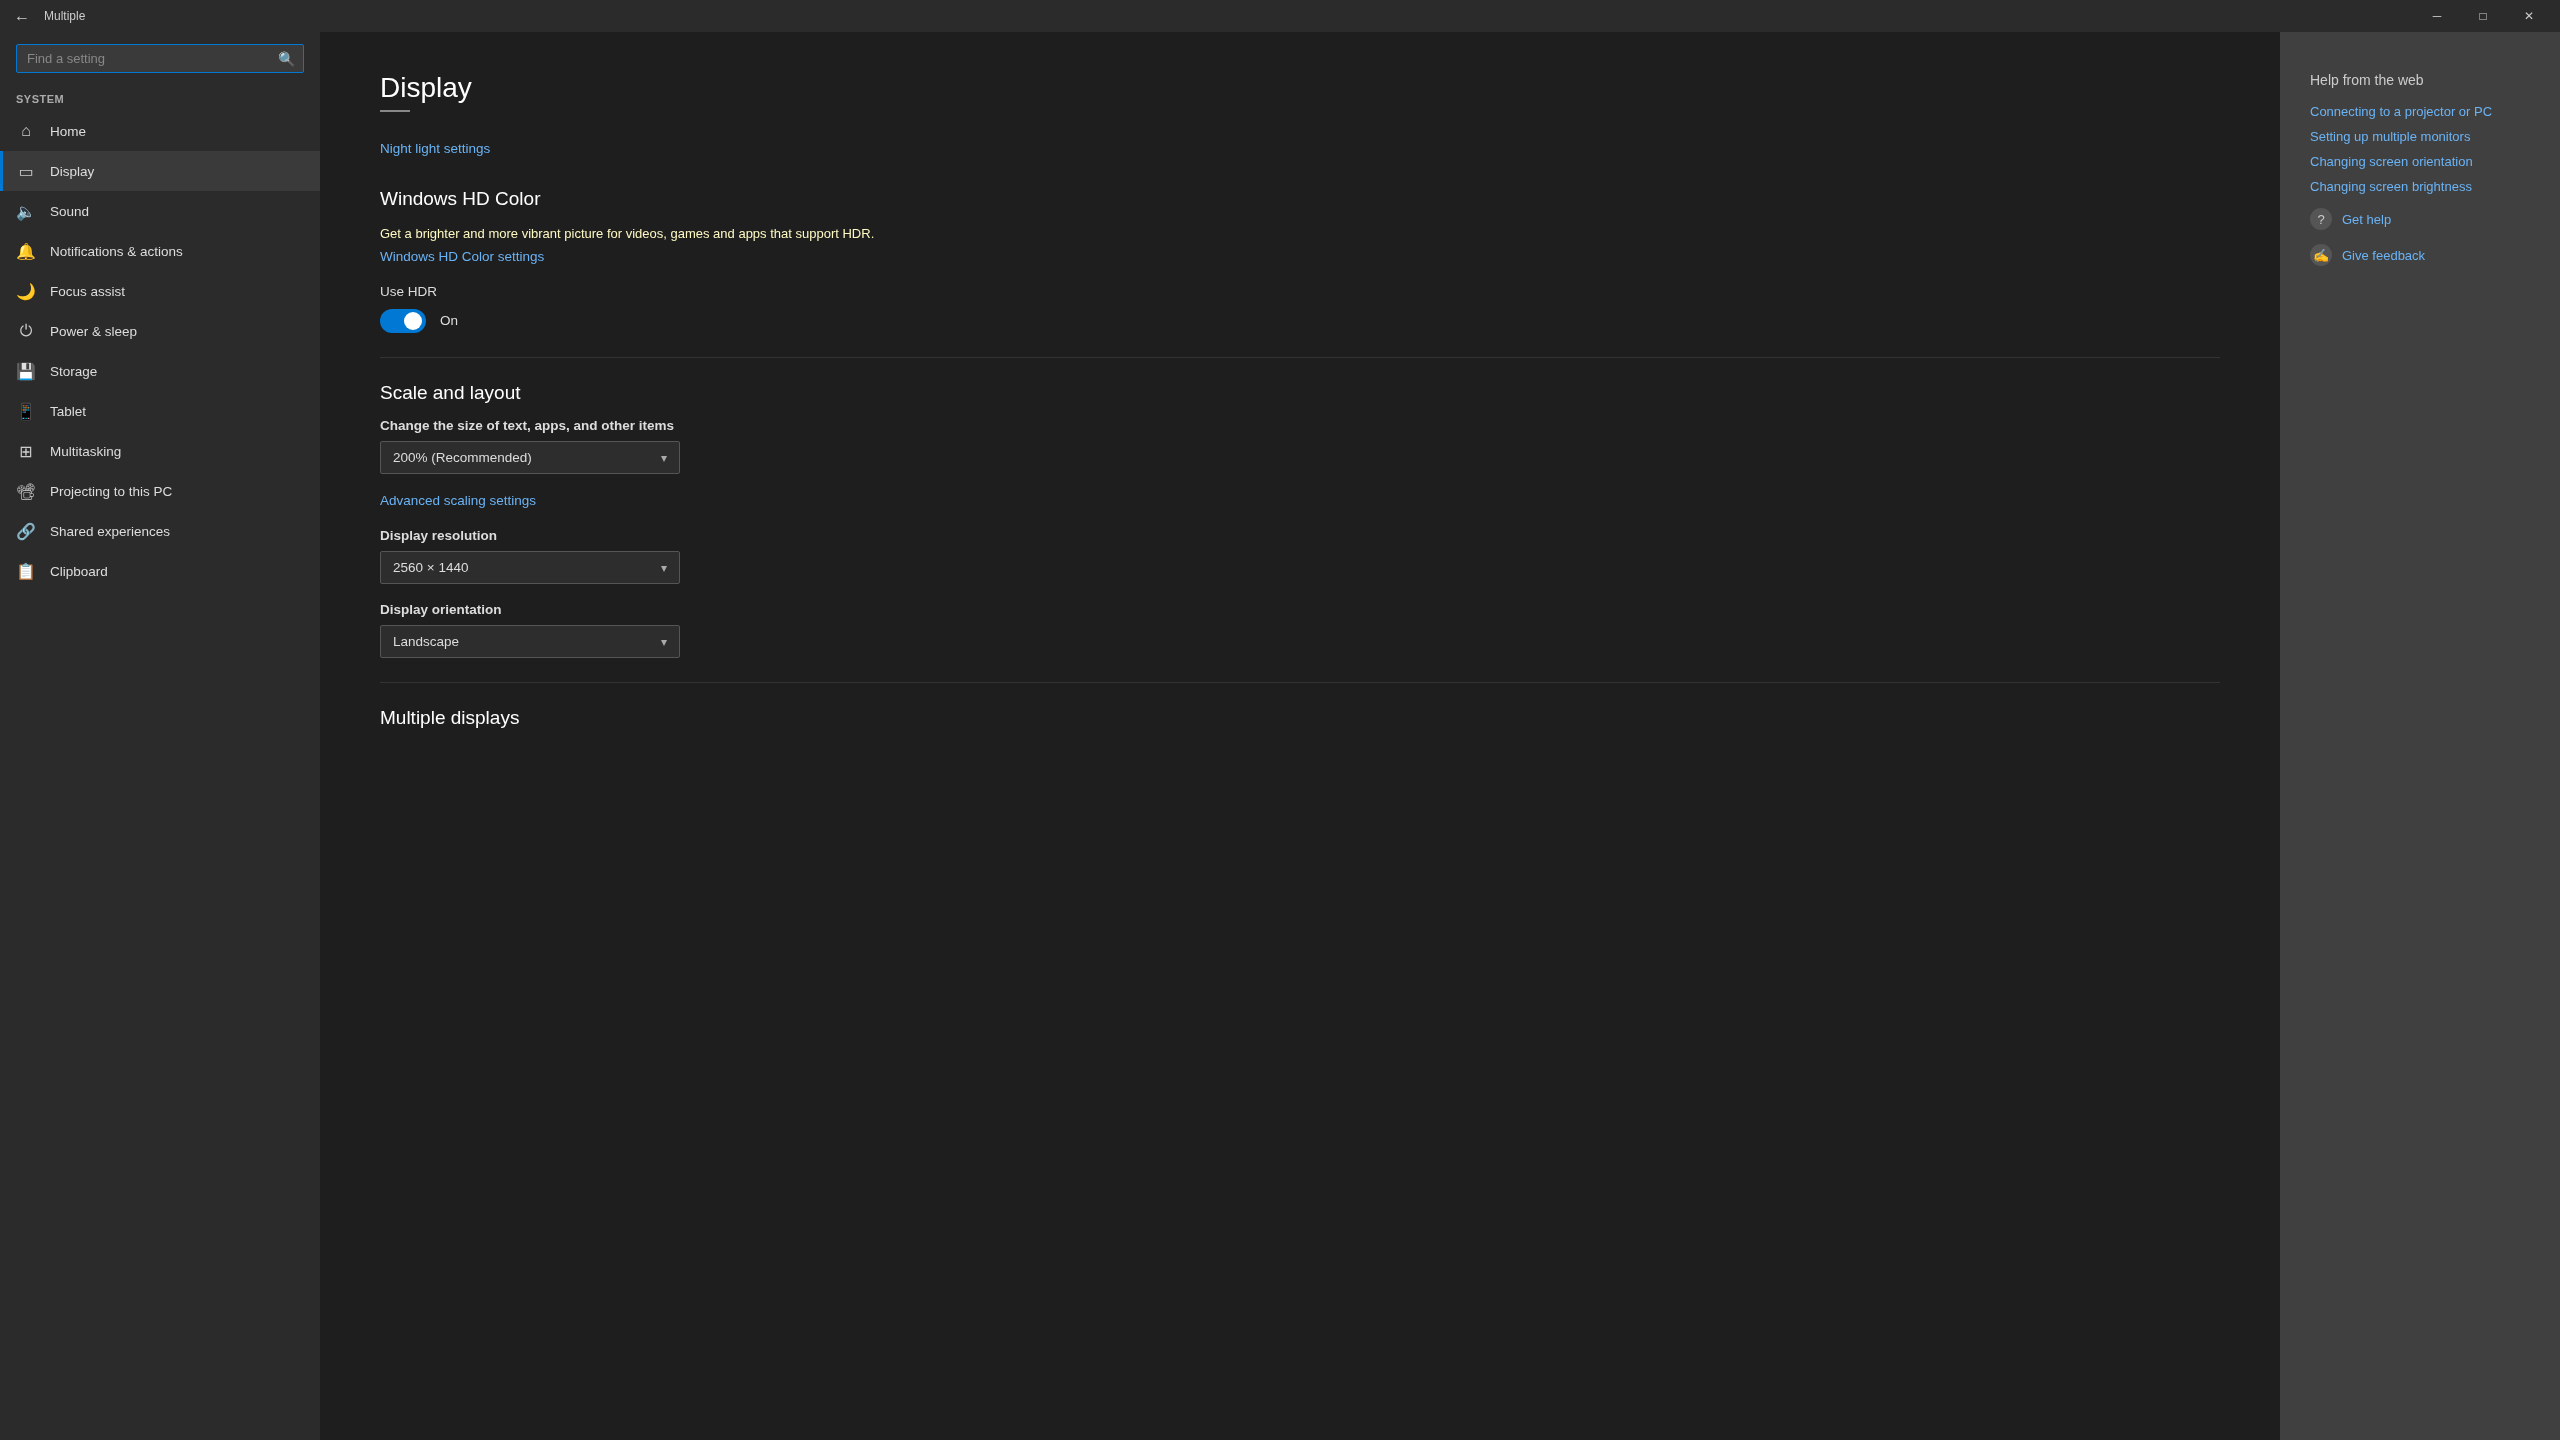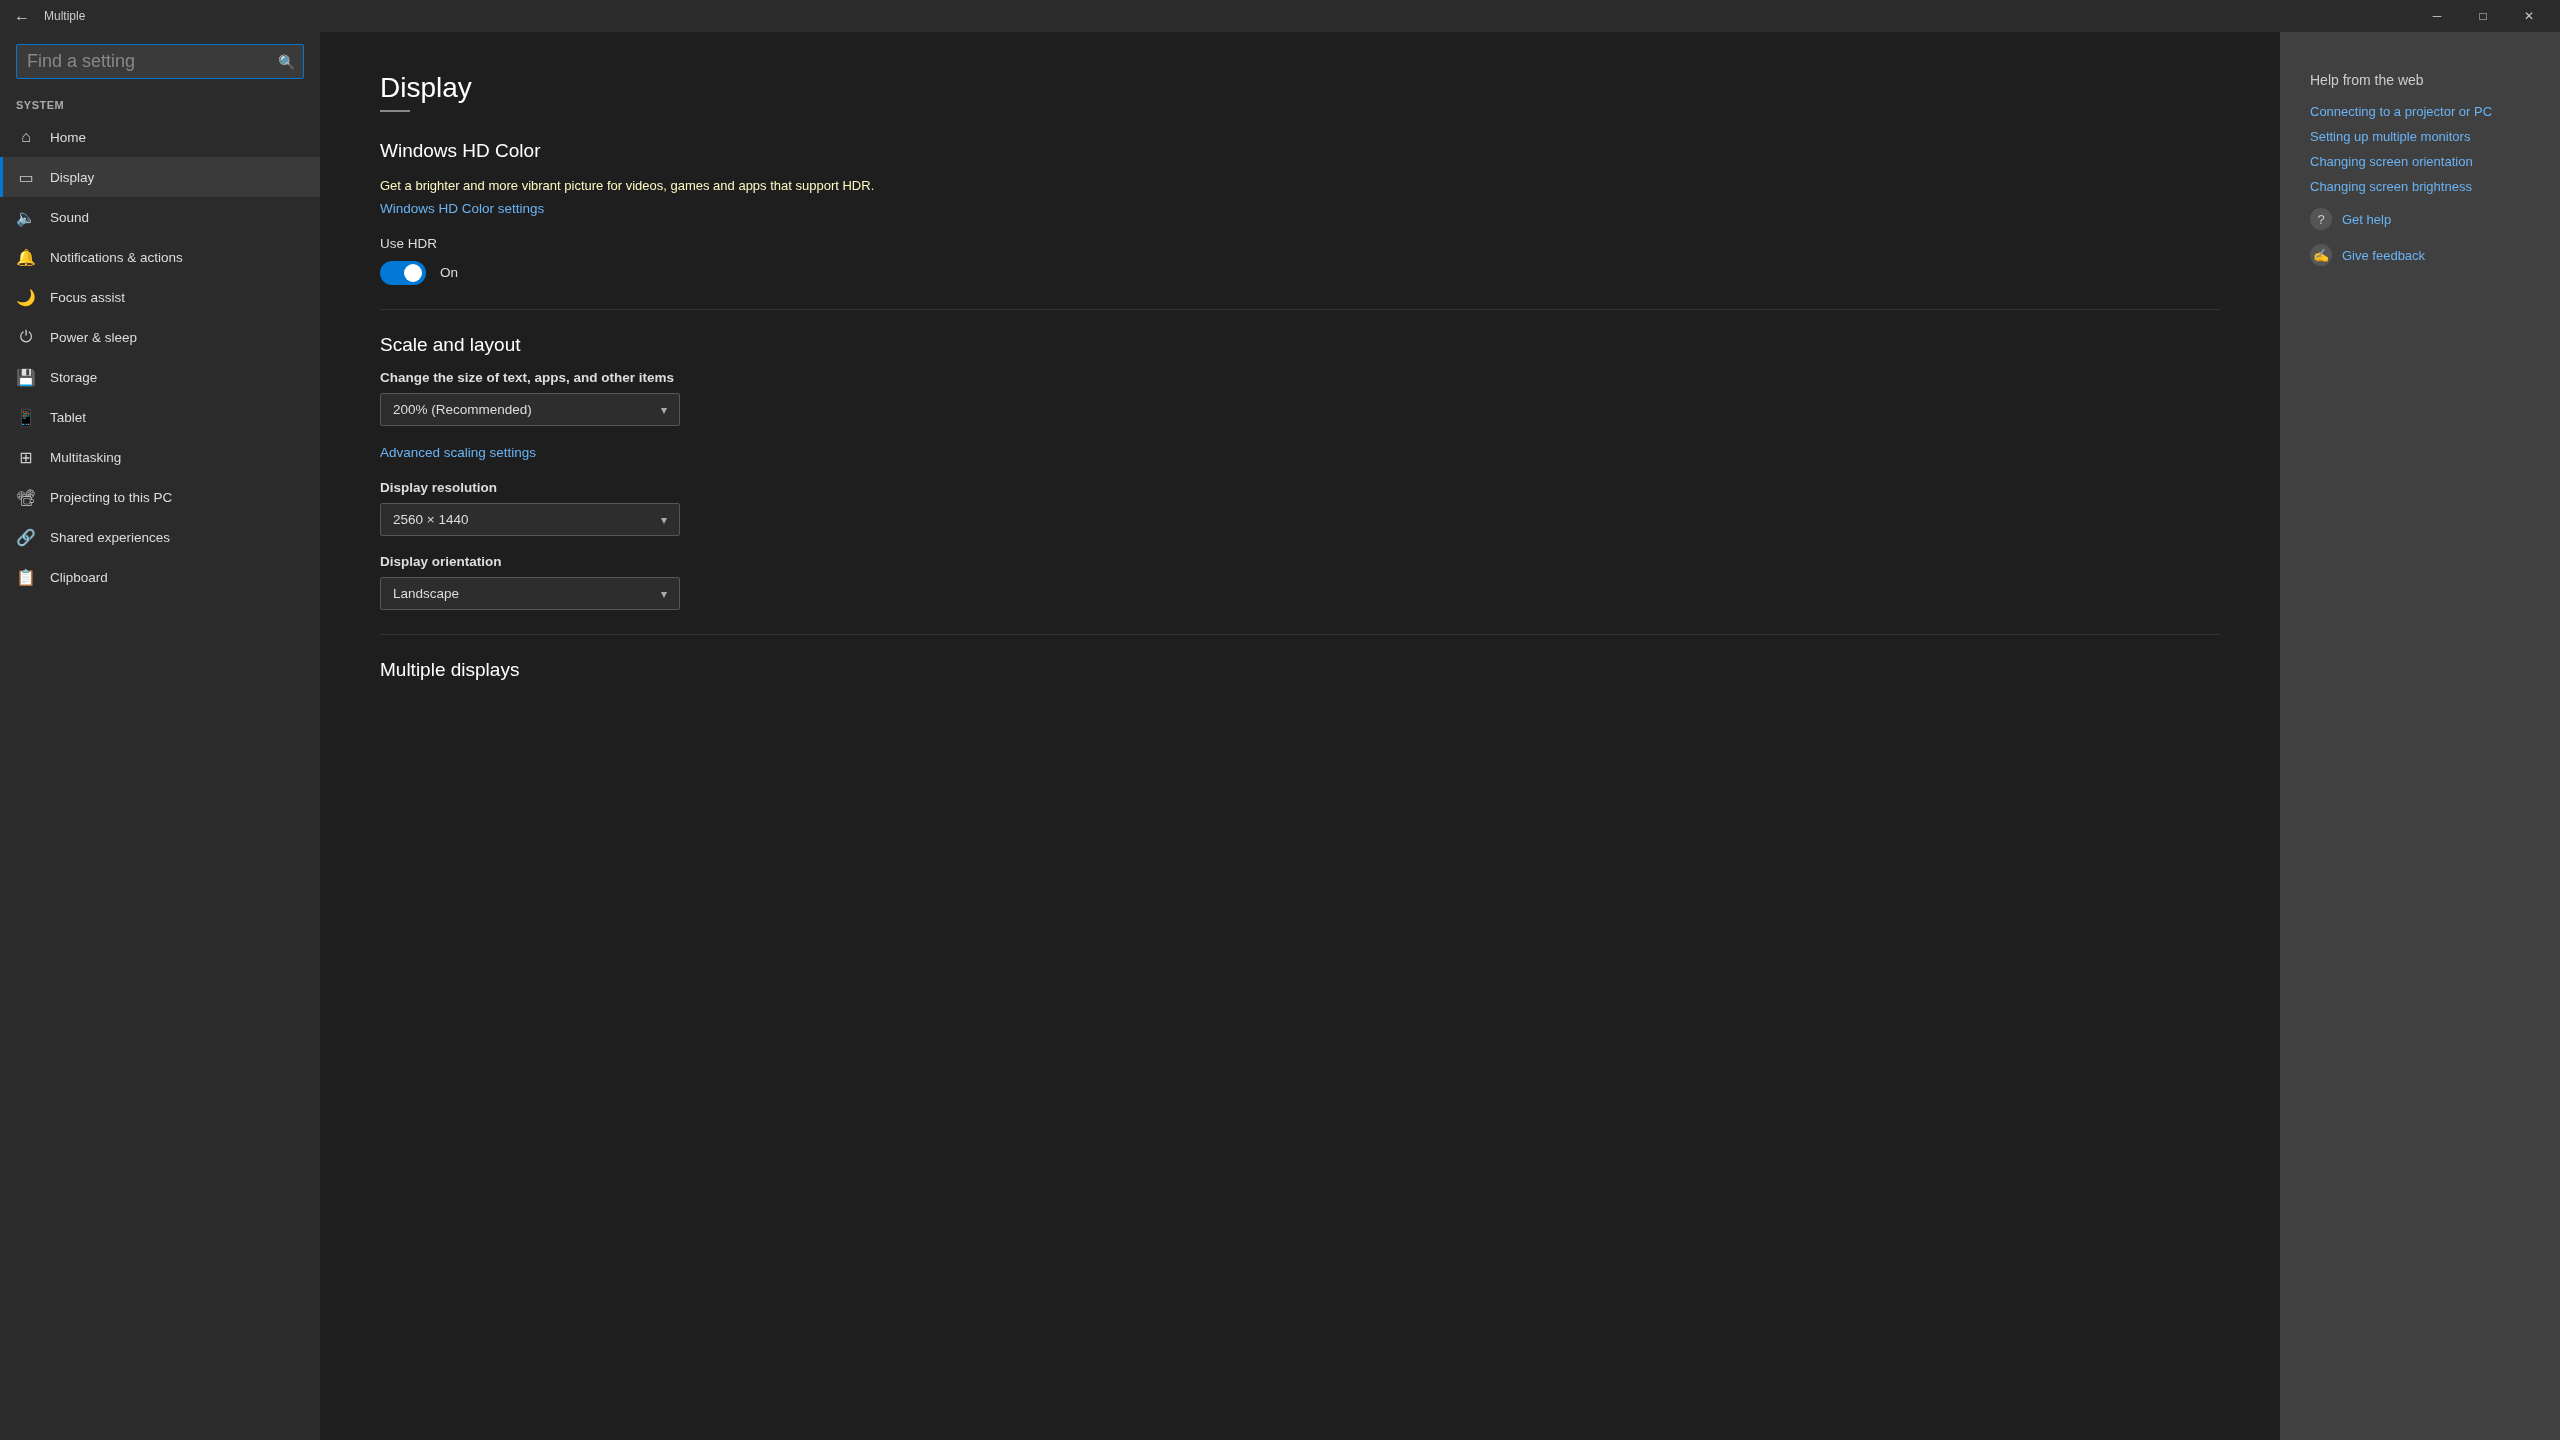--- a/index.html
+++ b/index.html
@@ -67,21 +67,21 @@
     .sidebar-search {
       margin: 12px 16px;
       position: relative;
     }
     .sidebar-search input {
       width: 100%;
       background: #3a3a3a;
       border: 1.5px solid #0078d4;
       color: #e0e0e0;
       padding: 6px 32px 6px 10px;
-      font-size: 18px;
+      font-size: 13px;
       border-radius: 2px;
       outline: none;
     }
     .sidebar-search input::placeholder { color: #888; }
     .sidebar-search-icon {
       position: absolute;
       right: 8px;
       top: 50%;
       transform: translateY(-50%);
       color: #888;
@@ -351,20 +351,23 @@
     <div class="sidebar-item">
       <span class="sidebar-item-icon">📋</span>
       <span class="sidebar-item-label">Clipboard</span>
     </div>
   </div>
 
   <div class="content">
     <h1 class="page-title">Display</h1>
     <div class="page-title-underline"></div>
 
+    <div class="night-light-link">
+      <a class="link-text">Night light settings</a>
+    </div>
 
     
     <h2 class="section-title">Windows HD Color</h2>
     <p class="section-desc">Get a brighter and more vibrant picture for videos, games and apps that support HDR.</p>
     <a class="link-text">Windows HD Color settings</a>
 
     <div class="toggle-row" style="margin-top: 20px;">
       <span style="font-size: 13.5px; color:#ddd;">Use HDR</span>
     </div>
     <div class="toggle-row">

